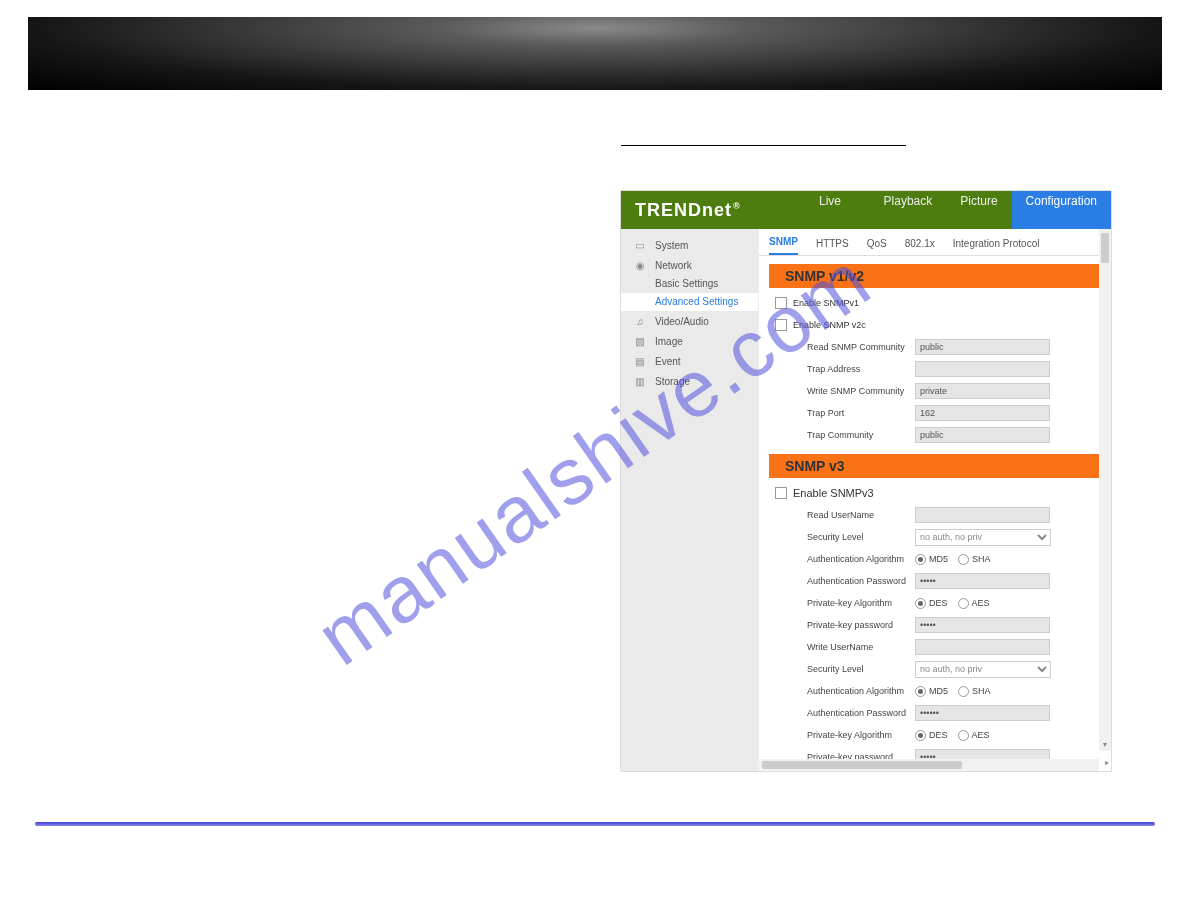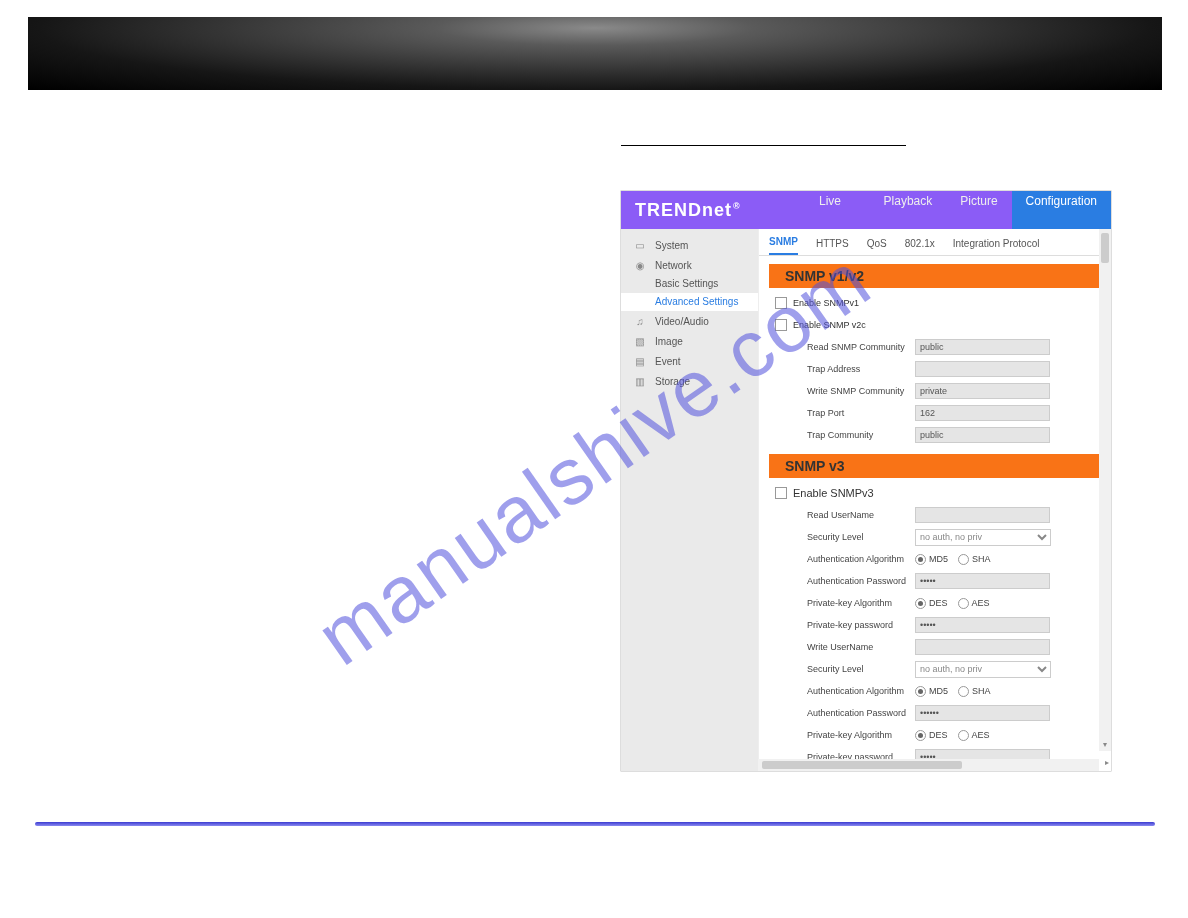--- a/index.html
+++ b/index.html
@@ -52,21 +52,21 @@
     left: 621px;
     width: 490px;
     height: 580px;
     border: 0;
     box-shadow: 0 0 0 0.5px #bbb;
     background: #fff;
     overflow: hidden;
   }
   .shot .topbar {
     height: 38px;
-    background: #8b5cf6;
+    background: #4d7c0f;
     display: flex;
     align-items: center;
     color: #fff;
   }
   .shot .brand {
     font-weight: bold;
     font-size: 18px;
     letter-spacing: 1px;
     padding-left: 14px;
     flex: 0 0 170px;

